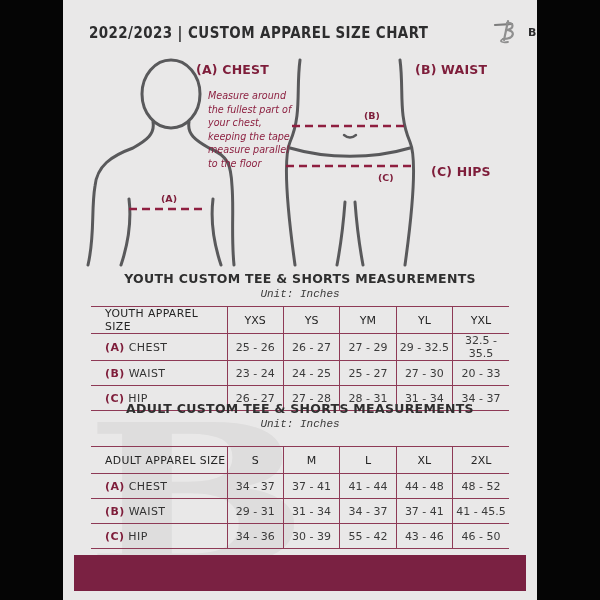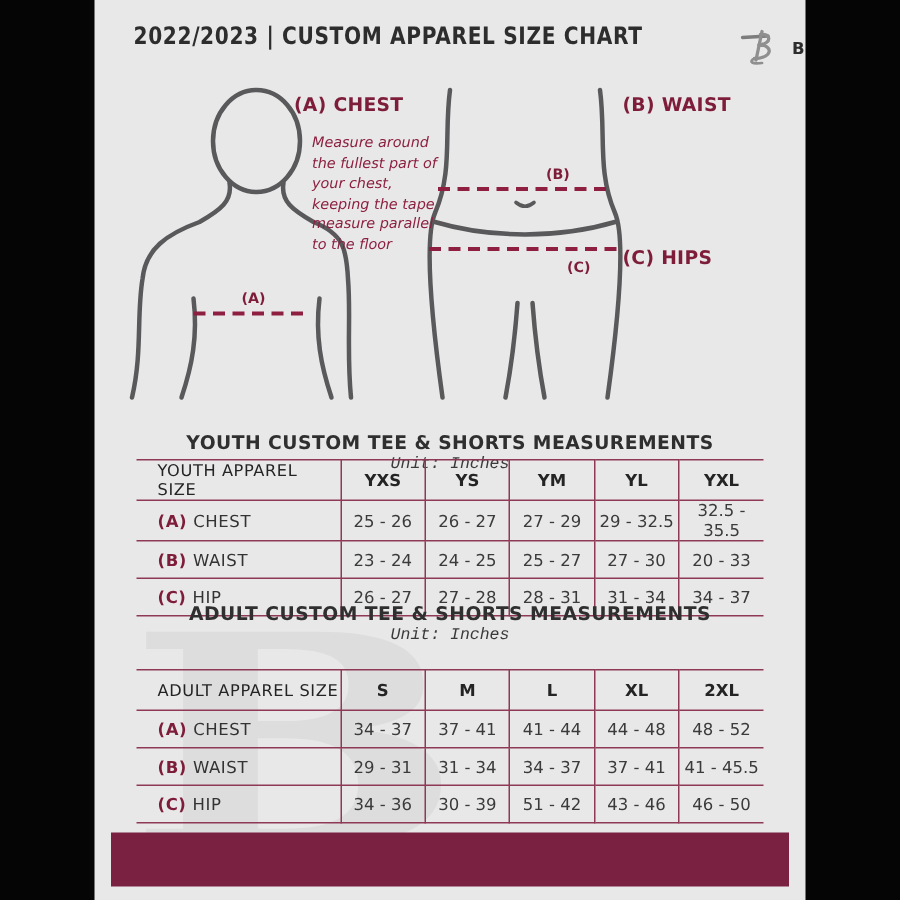--- a/index.html
+++ b/index.html
@@ -2,41 +2,41 @@
 <html><head>
 <meta charset="utf-8">
 <style>
   html,body{margin:0;padding:0;background:#000;}
   .stage{position:relative;width:600px;height:600px;background:#050505;overflow:hidden;
          font-family:"DejaVu Sans","Liberation Sans",sans-serif;}
   .card{position:absolute;left:63px;top:0;width:474px;height:600px;background:#e9e8e8;overflow:hidden;}
 
   
   .hdr{position:absolute;left:26px;right:24px;top:14px;height:36px;display:flex;
-       justify-content:space-between;z-index:2;}
+       align-items:center;justify-content:space-between;z-index:2;}
   .hdr-title{display:inline-block;transform:scaleX(.84);transform-origin:left center;
        font-weight:700;font-size:16px;letter-spacing:.5px;color:#2d2d2e;white-space:nowrap;}
   .brand{display:flex;align-items:center;gap:7px;}
   .brand-name{font-weight:700;font-size:11px;letter-spacing:3.5px;color:#2d2d2e;white-space:nowrap;}
 
   
   .mblock{position:absolute;z-index:2;}
   .mblock h3{margin:0 0 7px 0;font-size:12.5px;font-weight:700;color:#7e1d3a;letter-spacing:.2px;}
   .mblock p{margin:12px;font-size:9.6px;line-height:1.42;font-style:italic;color:#8c2040;}
 
   
   .sect-title{position:absolute;left:0;width:100%;text-align:center;z-index:2;}
   .sect-title .t{font-size:12.5px;font-weight:700;color:#2f2f2f;letter-spacing:.3px;}
   .sect-title .u{font-size:11px;font-style:italic;color:#3a3a3a;margin-top:2px;font-family:Liberation Mono, monospace;}
 
   
   table.size{position:absolute;left:28px;width:418px;border-collapse:collapse;table-layout:fixed;
        z-index:2;font-size:11px;color:#3b3b3b;background:transparent;}
   table.size td{border:1.3px solid #8e3a56;text-align:center;height:24px;padding:0;}
-  table.size tr.hrow td{height:26px;font-weight:700;color:#242424;}
+  table.size tr.hrow td{height:26px;font-weight:400;color:#242424;}
   table.size td.lbl{text-align:left;padding-left:14px;font-weight:400;letter-spacing:.4px;color:#333;}
   table.size tr.hrow td.lbl{font-weight:400;font-size:10.8px;}
   table.size td:first-child{border-left:none;}
   table.size td:last-child{border-right:none;}
   table.size .key{color:#7e1d3a;font-weight:700;margin-right:4px;}
 
   .watermark{position:absolute;left:22px;top:398px;z-index:1;font-family:"DejaVu Serif","Liberation Serif",serif;
        font-weight:700;font-size:196px;line-height:1;color:rgba(40,40,40,.055);
        transform:scaleX(1.35);transform-origin:left top;pointer-events:none;}
 
@@ -96,27 +96,27 @@
       <path d="M10 68 H 126" stroke="#8f1f40" stroke-width="2.6" stroke-dasharray="8 5" fill="none"></path>
       <text x="82" y="61" font-size="9.5" font-weight="bold" fill="#7e1d3a">(B)</text>
       <path d="M4 108 H 132" stroke="#8f1f40" stroke-width="2.6" stroke-dasharray="8 5" fill="none"></path>
       <text x="96" y="123" font-size="9.5" font-weight="bold" fill="#7e1d3a">(C)</text>
     </svg>
 
     <div class="mblock" style="left:352px;top:62px;width:118px;">
       <h3>(B) WAIST</h3>
     </div>
 
-    <div class="mblock" style="left:352px;top:164px;width:120px;">
+    <div class="mblock" style="left:368px;top:164px;width:120px;">
       <h3>(C) HIPS</h3>
     </div>
 
     <div class="watermark">B</div>
 
-    <div class="sect-title" style="top:271px;margin-top:16px;">
+    <div class="sect-title" style="top:271px;">
       <div class="t">YOUTH CUSTOM TEE &amp; SHORTS MEASUREMENTS</div>
       <div class="u">Unit: Inches</div>
     </div>
 
     <table class="size" style="top:306px;">
       <colgroup>
           <col style="width:136px;">
           <col>
           <col>
           <col>
@@ -195,21 +195,21 @@
           <td>29 - 31</td>
           <td>31 - 34</td>
           <td>34 - 37</td>
           <td>37 - 41</td>
           <td>41 - 45.5</td>
         </tr>
         <tr>
           <td class="lbl"><span class="key">(C)</span><span>HIP</span></td>
           <td>34 - 36</td>
           <td>30 - 39</td>
-          <td>51 - 42</td>
+          <td>55 - 42</td>
           <td>43 - 46</td>
           <td>46 - 50</td>
         </tr>
       </tbody>
     </table>
 
     <div class="footer-bar"></div>
 
   </div>
 </div>

